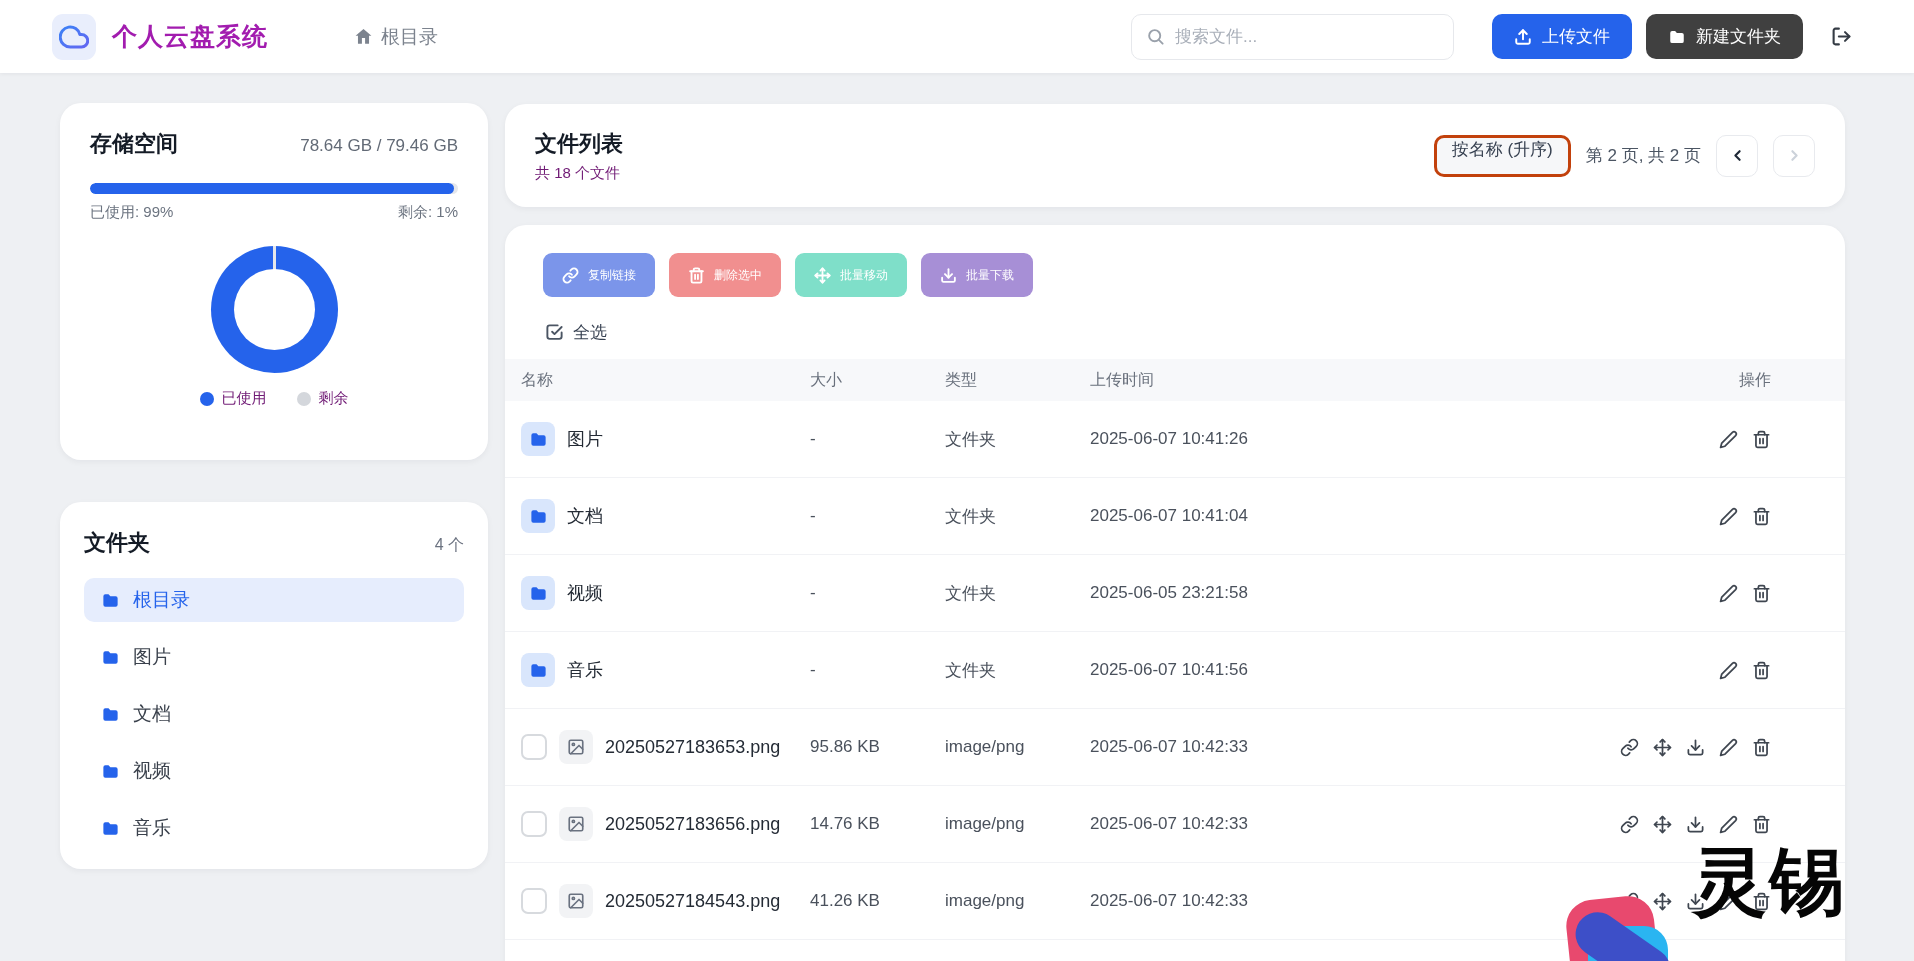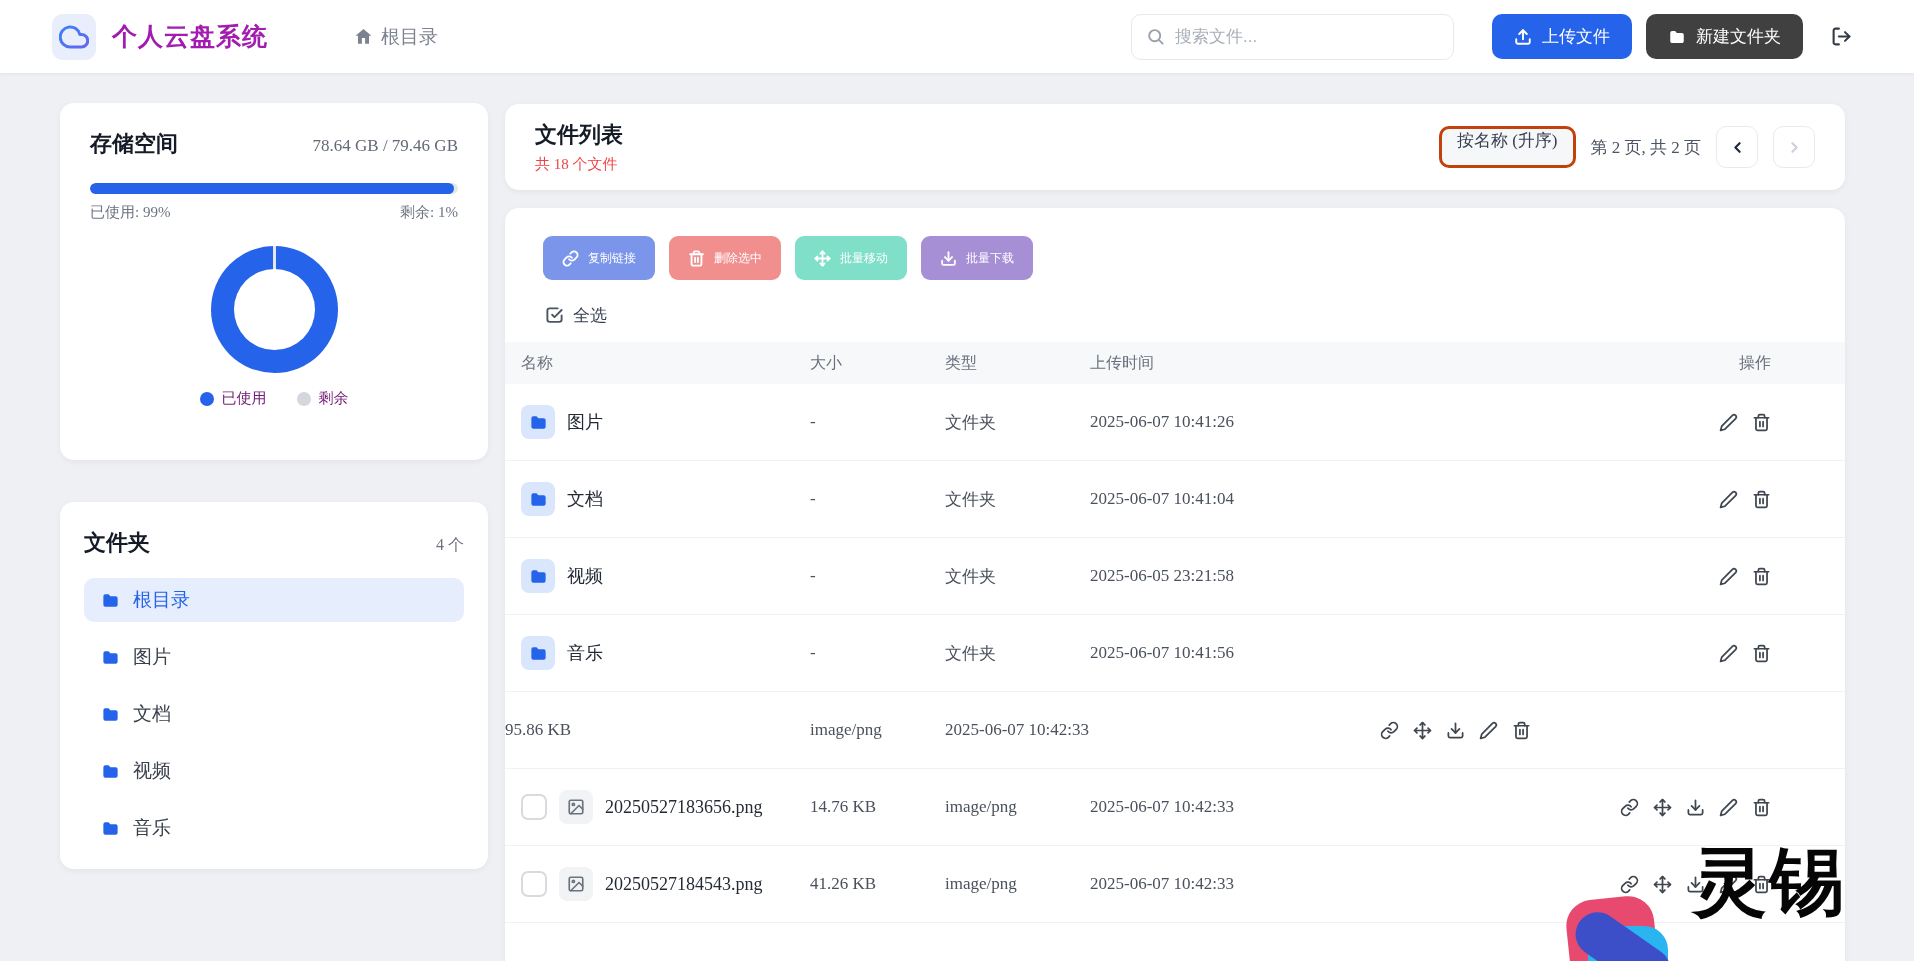--- a/index.html
+++ b/index.html
@@ -19,21 +19,21 @@
   .search-box input { border:none; outline:none; flex:1; font-size:17px; color:#374151;
                       font-family:inherit; background:transparent; }
   .search-box input::placeholder { color:#a9afb9; }
   .nav-btn { height:45px; border:none; border-radius:10px; color:#fff; font-size:17px; font-family:inherit;
              display:flex; align-items:center; gap:10px; padding:0 22px; cursor:pointer; font-weight:500; }
   .btn-upload { background:#2563eb; margin-left:38px; }
   .btn-newfolder { background:#404040; margin-left:14px; }
   .logout { margin-left:28px; display:flex; align-items:center; }
 
   
-  .card { background:#fff; border-radius:14px; box-shadow:0 2px 6px rgba(16,24,40,.05);font-family:Liberation Serif, serif; }
+  .card { background:#fff; border-radius:21px; box-shadow:0 2px 6px rgba(16,24,40,.05); }
   .sidebar { position:absolute; left:60px; top:103px; width:428px; }
   .storage-card { height:357px; padding:26px 30px; }
   .card-head { display:flex; align-items:baseline; justify-content:space-between; }
   .card-title { font-size:22px; font-weight:bold; color:#141b26; }
   .storage-usage { font-size:17px; color:#626a76; }
   .progress-track { margin-top:24px; height:11px; border-radius:6px; background:#e5e7eb; overflow:hidden; }
   .progress-fill { height:100%; border-radius:6px; }
   .progress-labels { margin-top:9px; display:flex; justify-content:space-between; font-size:15px; color:#6c7480; }
   .donut { width:127px; height:127px; border-radius:50%; margin:24px auto 0; position:relative; }
   .donut::after { content:""; position:absolute; inset:23px; background:#fff; border-radius:50%; }
@@ -44,23 +44,23 @@
   .folders-card { margin-top:42px; height:367px; padding:26px 24px; }
   .folders-count { font-size:16px; color:#6b7280; }
   .folder-list { margin-top:20px; }
   .folder-item { height:44px; margin-bottom:13px; border-radius:10px; display:flex; align-items:center;
                  gap:13px; padding:0 17px; font-size:19px; color:#3a414c; cursor:pointer; }
   .folder-item svg { color:#2563eb; }
   .folder-item.active { background:#e6edfd; color:#2563eb; font-weight:500; }
 
   
   .main { position:absolute; left:505px; top:104px; width:1340px; }
-  .list-header-card { height:86px; padding:0 30px; display:flex; align-items:center; justify-content:space-between; }
+  .list-header-card { height:103px; padding:0 30px; display:flex; align-items:center; justify-content:space-between; }
   .list-title { font-size:22px; font-weight:bold; color:#141b26; }
-  .list-subtitle { margin-top:5px; font-size:15px; color:#ef4444; }
+  .list-subtitle { margin-top:5px; font-size:15px; color:#701a75; }
   .list-header-right { display:flex; align-items:center; gap:15px; }
   .sort-select { height:42px; background:#f6f7f9; border:3px solid #c2410c; border-radius:10px;
                  display:flex; align-items:center; gap:25px; padding:0 15px; font-size:17px; color:#374151; cursor:pointer;flex-direction:column; }
   .page-info { font-size:17px; color:#4b5563; }
   .page-btn { width:42px; height:42px; border-radius:10px; background:#fff; border:1px solid #e8eaee;
               display:flex; align-items:center; justify-content:center; cursor:pointer; }
   .page-btn.disabled { cursor:default; }
   .page-btn.disabled svg { color:#ccd2da; }
   .page-btn svg { color:#1f2937; }
 
@@ -394,20 +394,31 @@
               </svg>
               <svg width="19" height="19" viewBox="0 0 24 24" fill="none" stroke="currentColor" stroke-width="2.2" stroke-linecap="round" stroke-linejoin="round">
                 <polyline points="3 6 5 6 21 6"></polyline>
                 <path d="M19 6v14a2 2 0 0 1-2 2H7a2 2 0 0 1-2-2V6m3 0V4a2 2 0 0 1 2-2h4a2 2 0 0 1 2 2v2"></path>
                 <line x1="10" y1="11" x2="10" y2="17"></line>
                 <line x1="14" y1="11" x2="14" y2="17"></line>
               </svg>
             </div>
           </div>
           <div class="t-grid t-row">
+            <div class="c-name">
+              <span class="row-check"></span>
+              <span class="icon-tile tile-file">
+                <svg width="18" height="18" viewBox="0 0 24 24" fill="none" stroke="currentColor" stroke-width="2.2" stroke-linecap="round" stroke-linejoin="round">
+                  <rect x="3" y="3" width="18" height="18" rx="2"></rect>
+                  <circle cx="8.5" cy="8.5" r="1.5"></circle>
+                  <polyline points="21 15 16 10 5 21"></polyline>
+                </svg>
+              </span>
+              <span class="row-name">20250527183653.png</span>
+            </div>
             <span class="c-size">95.86 KB</span>
             <span class="c-type">image/png</span>
             <span class="c-time">2025-06-07 10:42:33</span>
             <div class="c-ops">
               <svg width="19" height="19" viewBox="0 0 24 24" fill="none" stroke="currentColor" stroke-width="2.2" stroke-linecap="round" stroke-linejoin="round">
                 <path d="M10 13a5 5 0 0 0 7.54.54l3-3a5 5 0 0 0-7.07-7.07l-1.72 1.71"></path>
                 <path d="M14 11a5 5 0 0 0-7.54-.54l-3 3a5 5 0 0 0 7.07 7.07l1.71-1.71"></path>
               </svg>
               <svg width="19" height="19" viewBox="0 0 24 24" fill="none" stroke="currentColor" stroke-width="2.2" stroke-linecap="round" stroke-linejoin="round">
                 <polyline points="5 9 2 12 5 15"></polyline>

